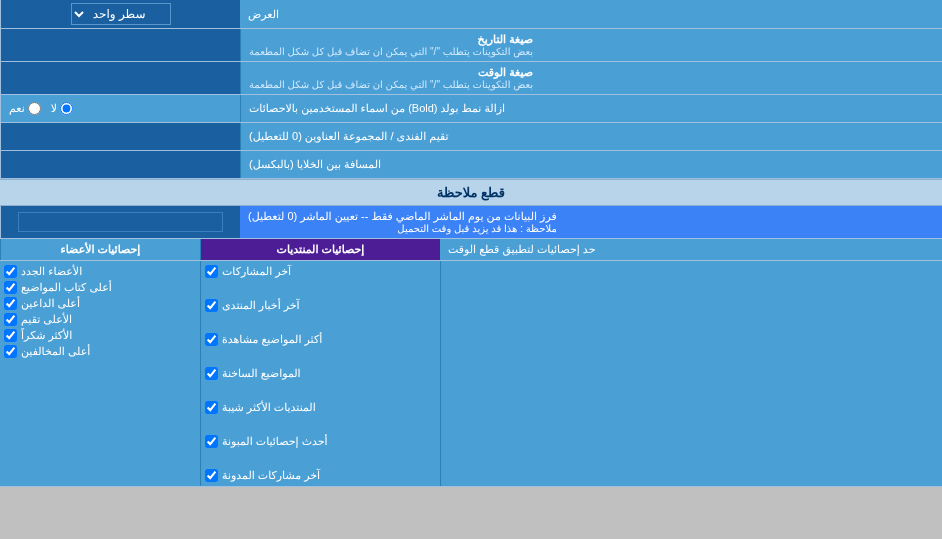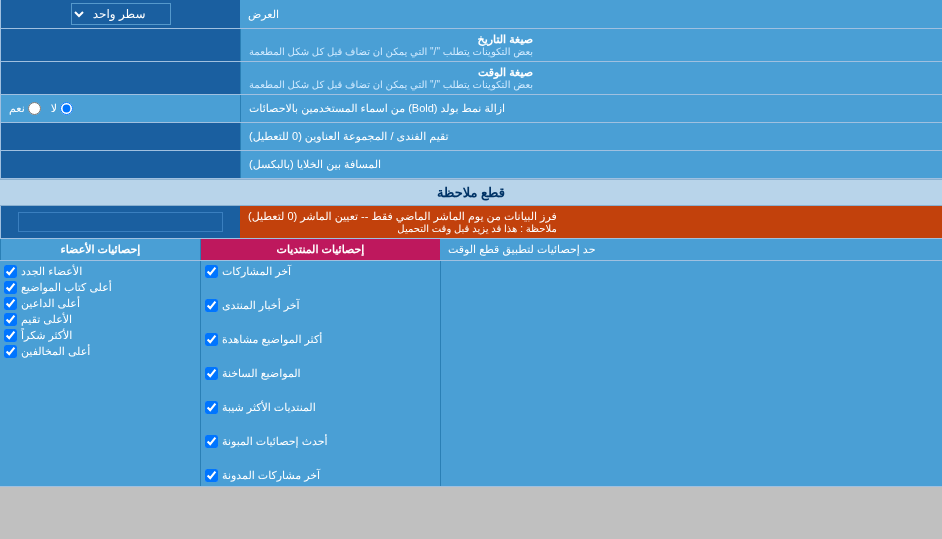--- a/index.html
+++ b/index.html
@@ -126,21 +126,21 @@
     }
     
     .cut-row {
       display: flex;
       align-items: stretch;
       border-bottom: 1px solid #a0c0e0;
       min-height: 28px;
     }
     .cut-label {
       flex: 1;
-      background: #c2410c;
+      background: #3b82f6;
       color: #fff;
       padding: 4px 8px;
       display: flex;
       align-items: center;
       justify-content: flex-end;
       text-align: right;
       font-size: 11px;
     }
     .cut-input {
       width: 240px;
@@ -253,21 +253,21 @@
     </div>
     <div class="cut-input">
       <input type="text" class="input-field" style="">
     </div>
   </div>
 
   <div style="display:flex; border-bottom:1px solid #a0c0e0; background:#4a9fd5;">
     <div style="flex:1; background:#4a9fd5; color:#fff; padding:4px 8px; display:flex; align-items:center; justify-content:flex-end; font-size:11px;">
       <span>حد إحصائيات لتطبيق قطع الوقت</span>
     </div>
-    <div style="width:240px; background:#be185d; color:#fff; text-align:center; padding:4px; font-weight:bold; font-size:11px; border-left:1px solid #2a7fb5;">
+    <div style="width:240px; background:#4c1d95; color:#fff; text-align:center; padding:4px; font-weight:bold; font-size:11px; border-left:1px solid #2a7fb5;">
       <span>إحصائيات المنتديات</span>
     </div>
     <div style="width:200px; background:#4a9fd5; color:#fff; text-align:center; padding:4px; font-weight:bold; font-size:11px; border-left:1px solid #2a7fb5;">
       <span>إحصائيات الأعضاء</span>
     </div>
   </div>
 
   <div style="display:flex; background:#4a9fd5; border-bottom:1px solid #a0c0e0;">
 
     <div style="flex:1; background:#4a9fd5; border-left:1px solid #2a7fb5;"></div>

